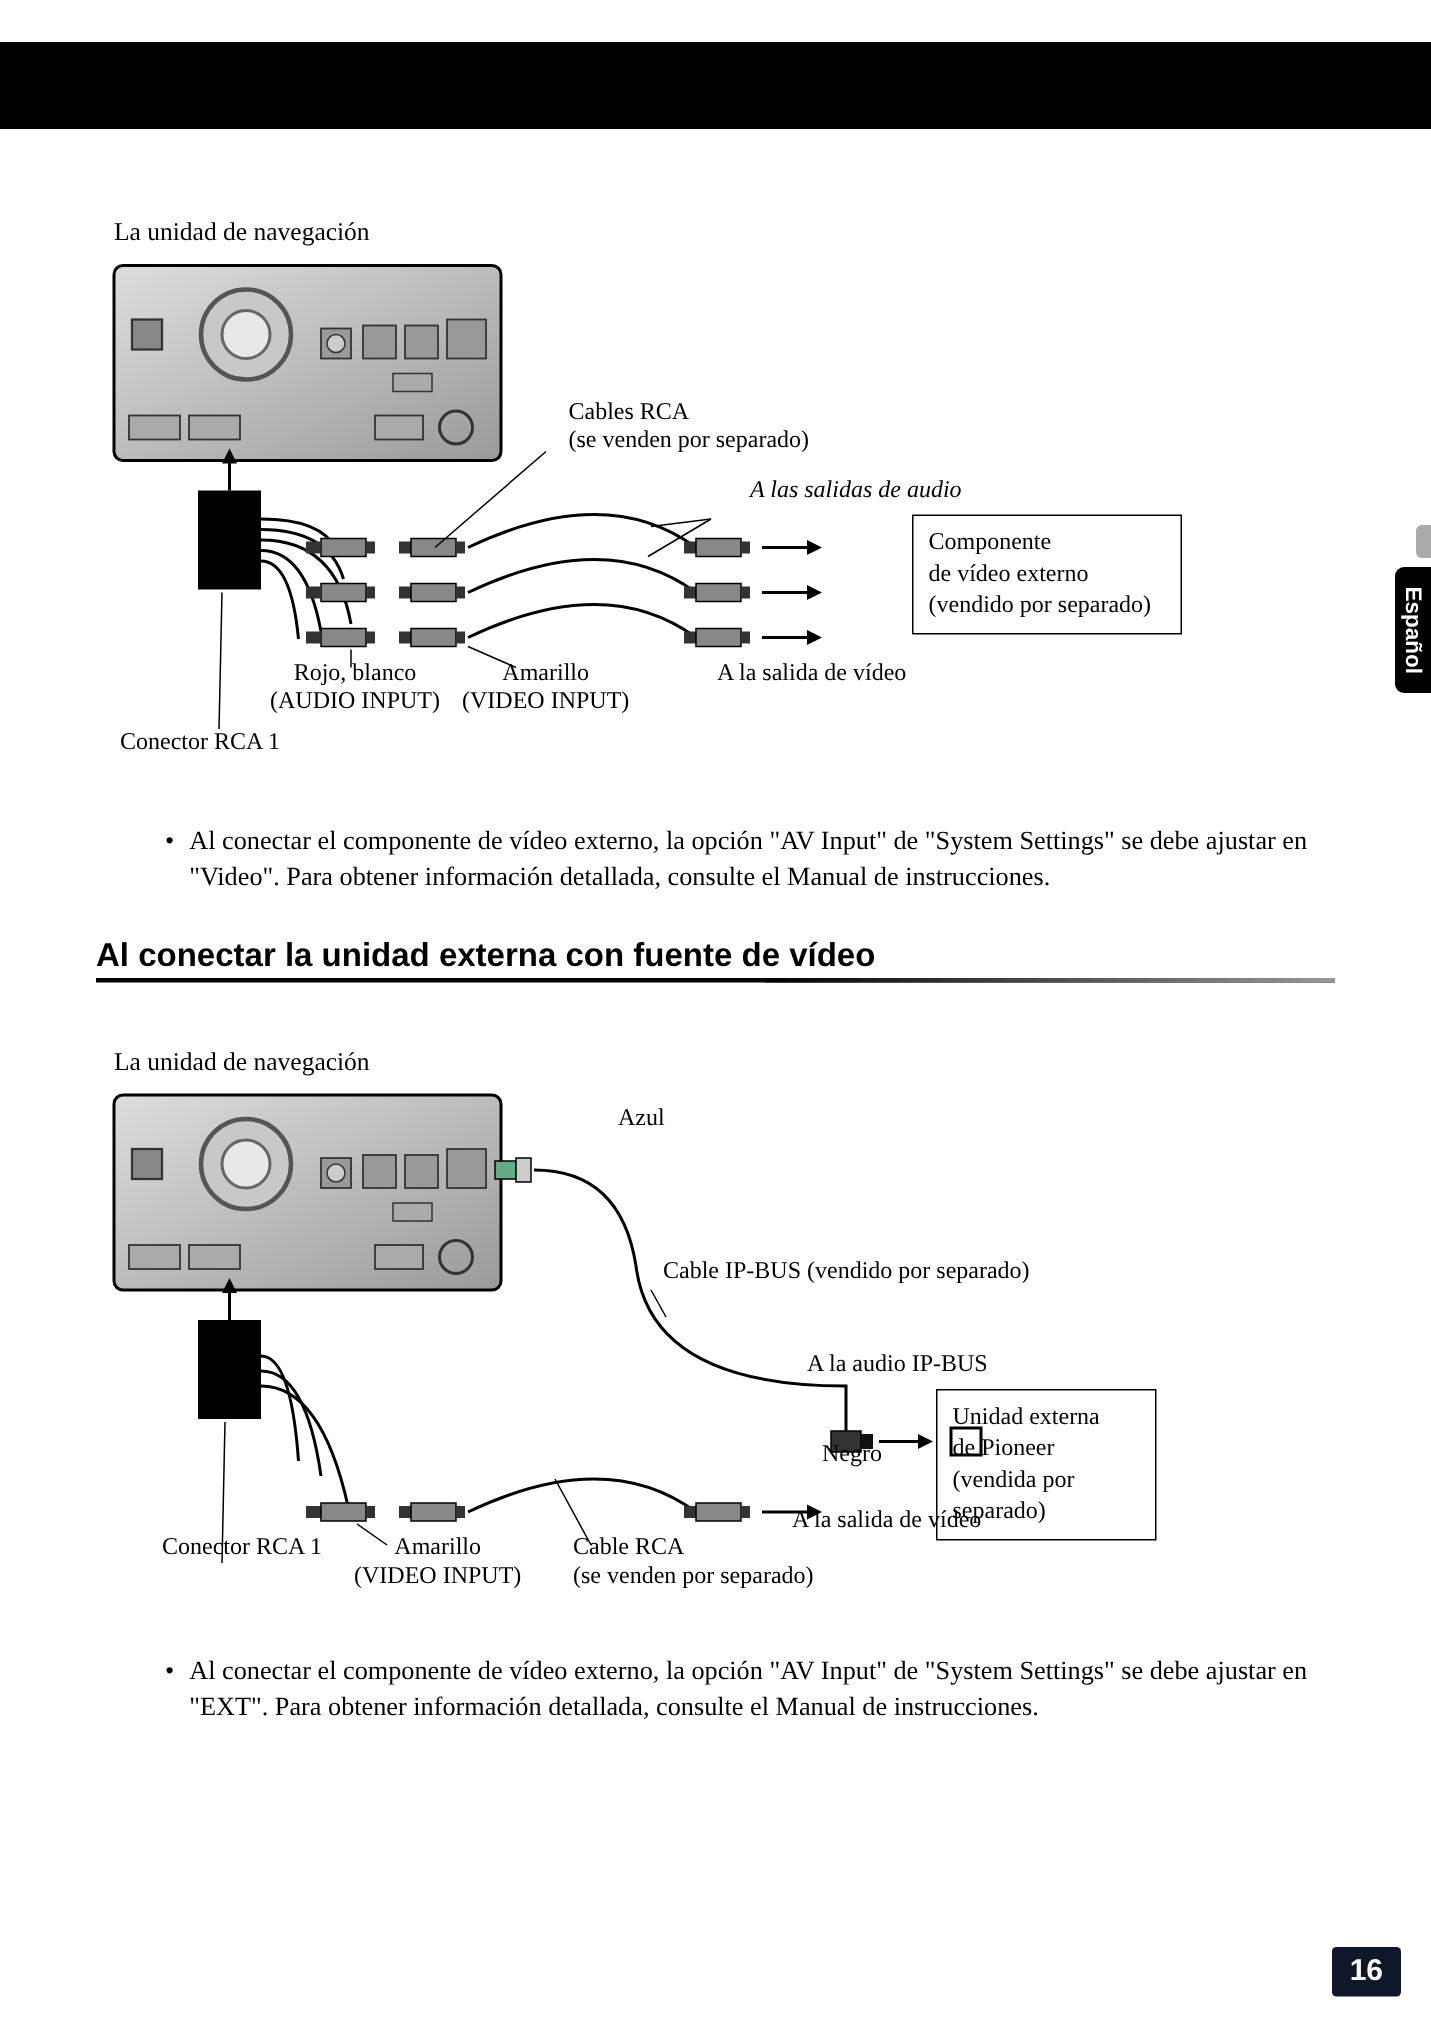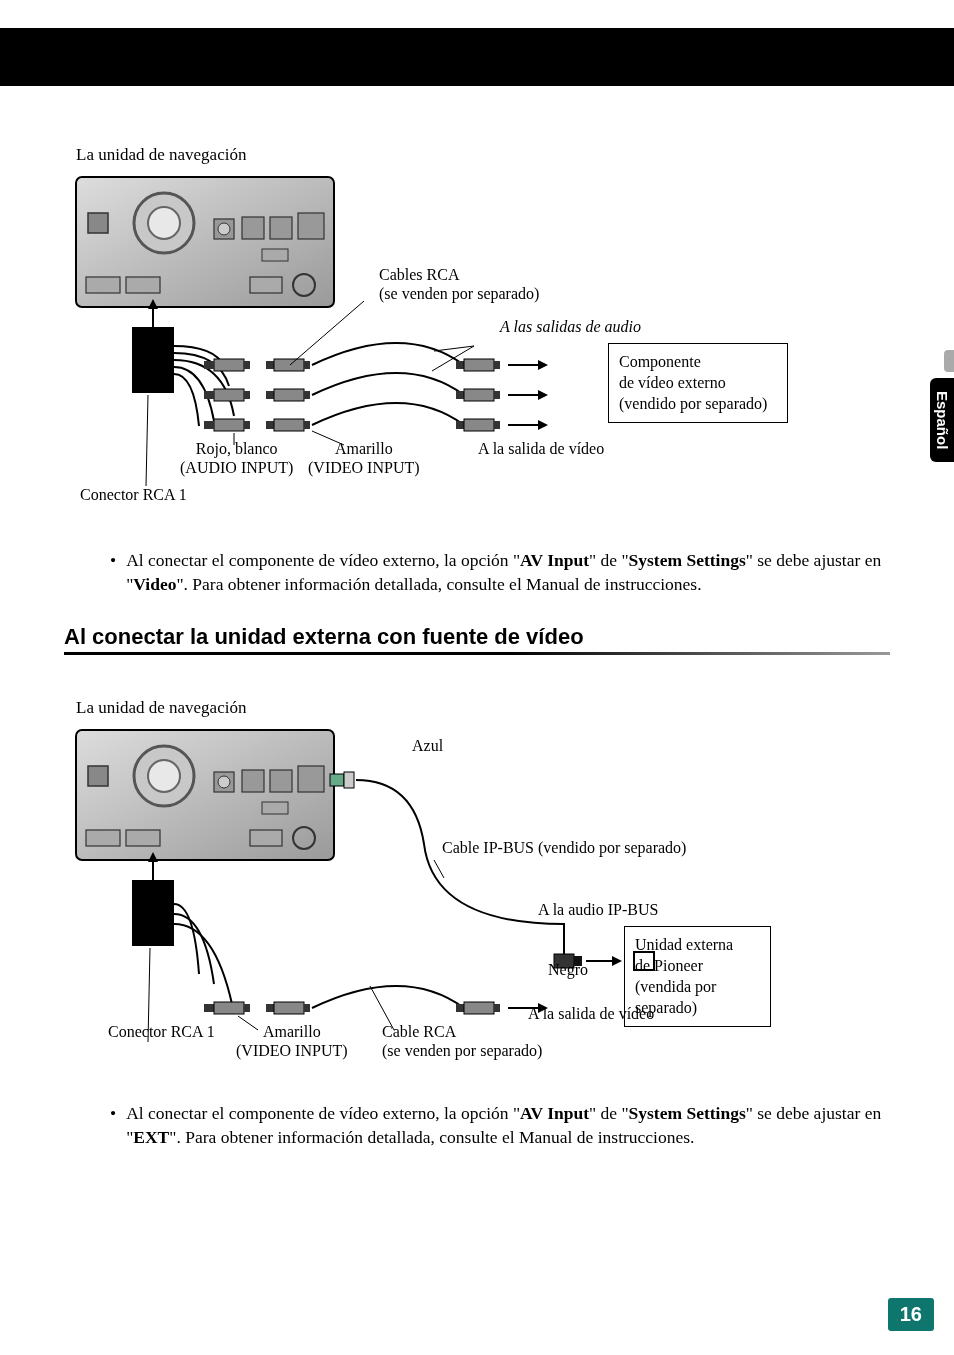--- a/index.html
+++ b/index.html
@@ -66,21 +66,21 @@
 
   .note-block {
     margin: 14px 0 28px 46px;
     font-size: 17.5px;
     line-height: 1.35;
     display: flex;
   }
   .note-bullet {
     margin-right: 10px;
   }
-  .bold { font-weight: bold; }
+  .bold { font-weight: normal; }
 
   .side-tab {
     position: absolute;
     right: 0;
     top: 378px;
     width: 24px;
     height: 84px;
     background: #000;
     color: #fff;
     font-family: Arial, Helvetica, sans-serif;
@@ -101,21 +101,21 @@
     width: 10px;
     height: 22px;
     background: #aaa;
     border-top-left-radius: 4px;
     border-bottom-left-radius: 4px;
   }
   .page-num {
     position: absolute;
     right: 20px;
     bottom: 24px;
-    background: #0f766e;
+    background: #0f172a;
     color: #fff;
     font-family: Arial, Helvetica, sans-serif;
     font-weight: bold;
     font-size: 20px;
     padding: 5px 12px;
     border-radius: 3px;
   }
 
   
   .diagram-svg {

